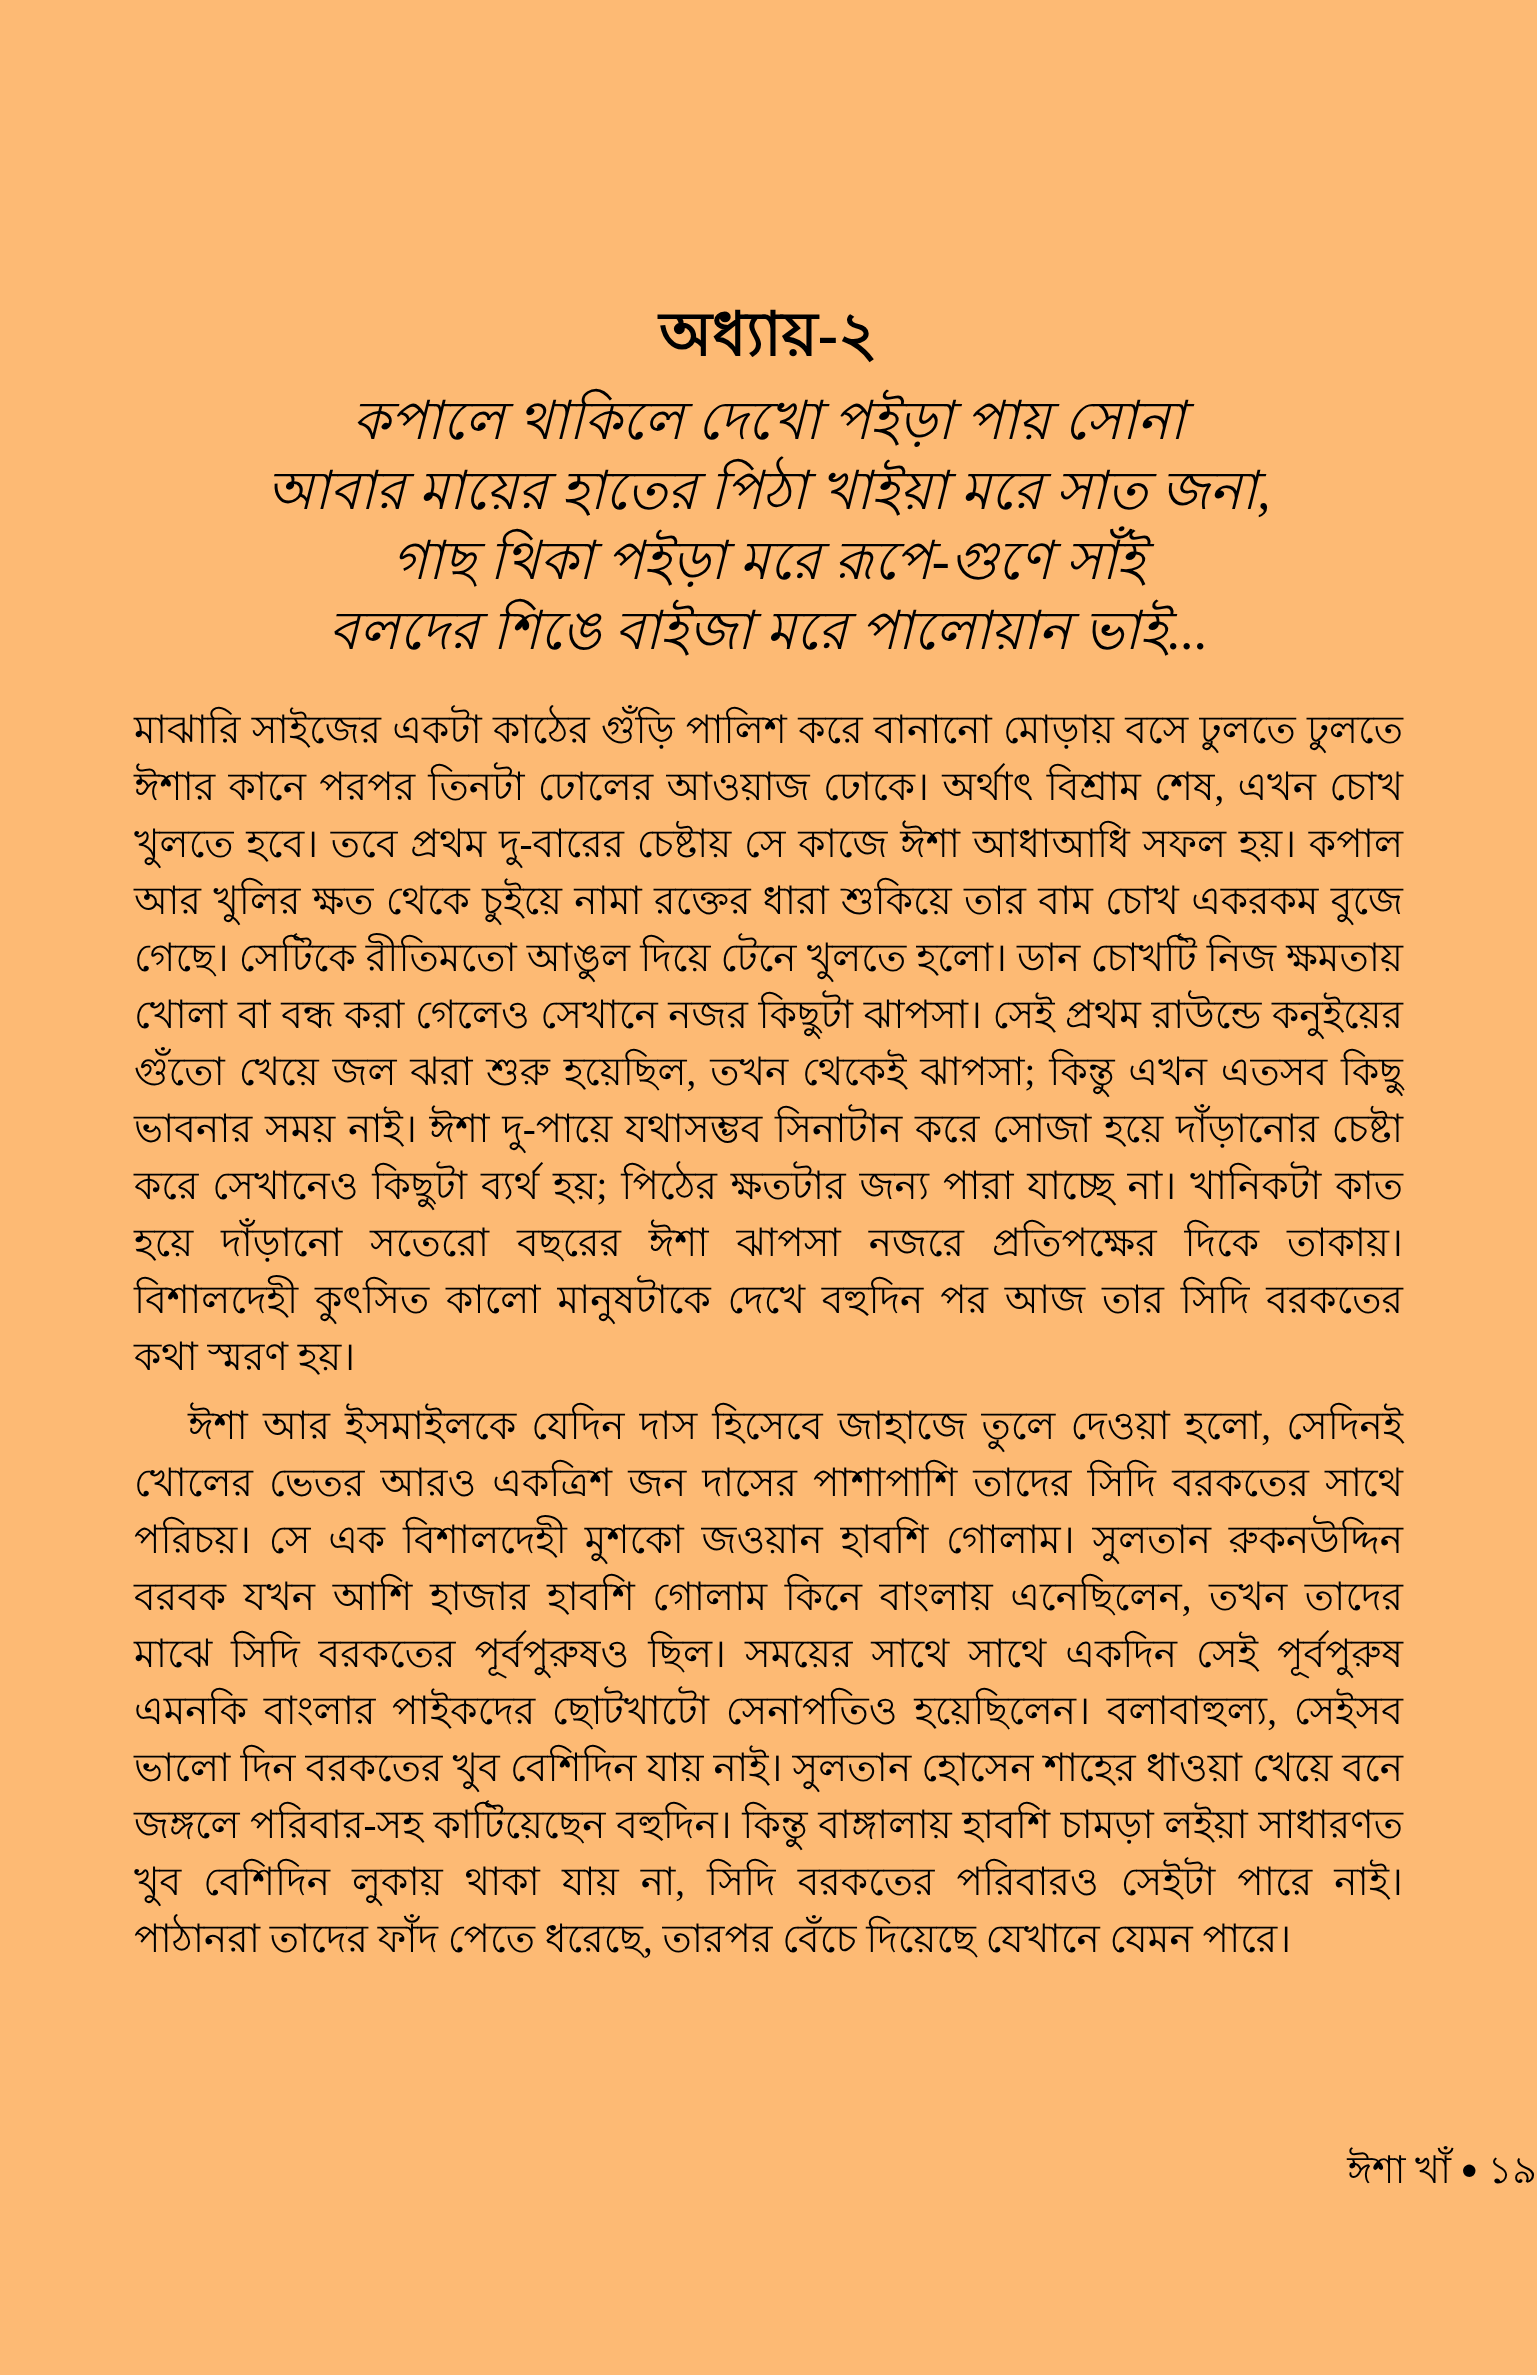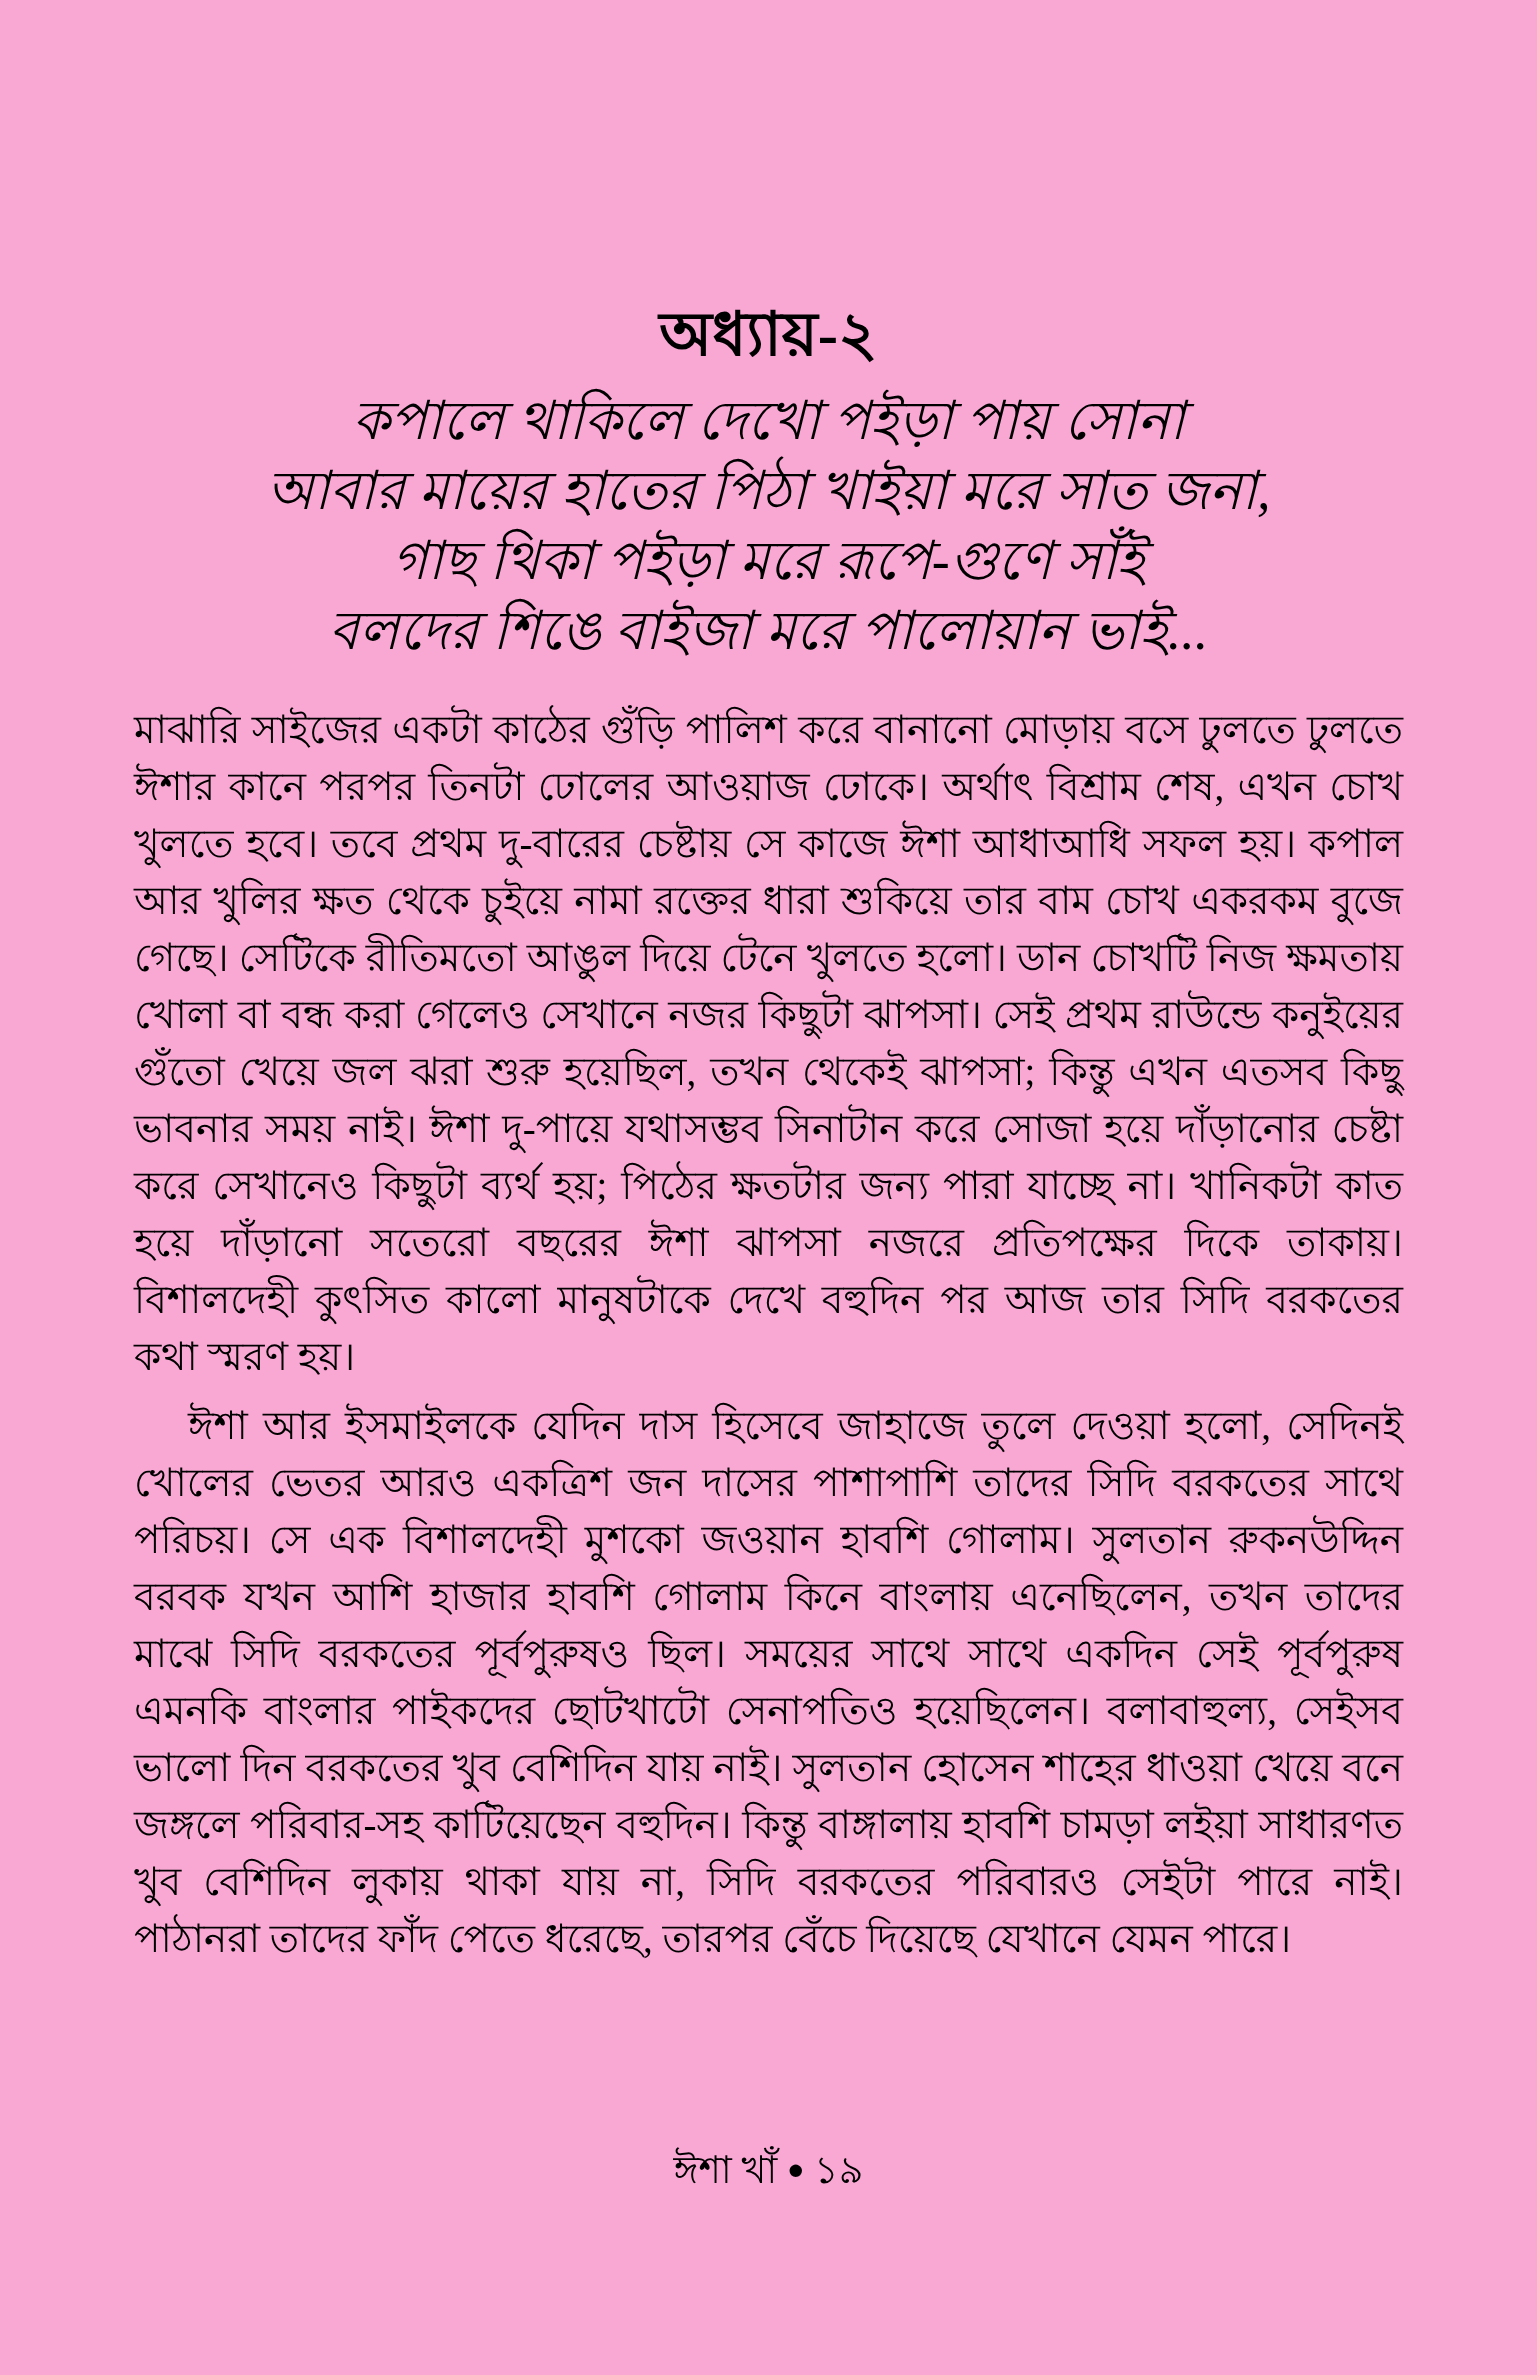--- a/index.html
+++ b/index.html
@@ -5,21 +5,21 @@
   html, body {
     margin: 0;
     padding: 0;
     background: #e8e8e8;
   }
   .page {
     position: relative;
     width: 1537px;
     height: 2376px;
     margin: 0 auto;
-    background: #f9a8d4;
+    background: #fdba74;
     color: #000000;
     font-family: "Liberation Serif", "DejaVu Serif", serif;
     overflow: hidden;
   }
   .chapter-title {
     margin: 0;
     padding-top: 300px;
     text-align: center;
     font-size: 61px;
     font-weight: 700;
@@ -42,21 +42,21 @@
     margin: 12px;
   }
   .body-text p.indented {
     text-indent: 54px;
   }
   .page-footer {
     position: absolute;
     left: 0;
     right: 0;
     top: 2148px;
-    text-align: center;
+    text-align: right;
     font-size: 38px;
     line-height: 1.2;
   }
   .footer-bullet {
     display: inline-block;
     font-size: 29px;
     vertical-align: 3.8px;
     margin: 0 9.6px;
   }
 </style>

